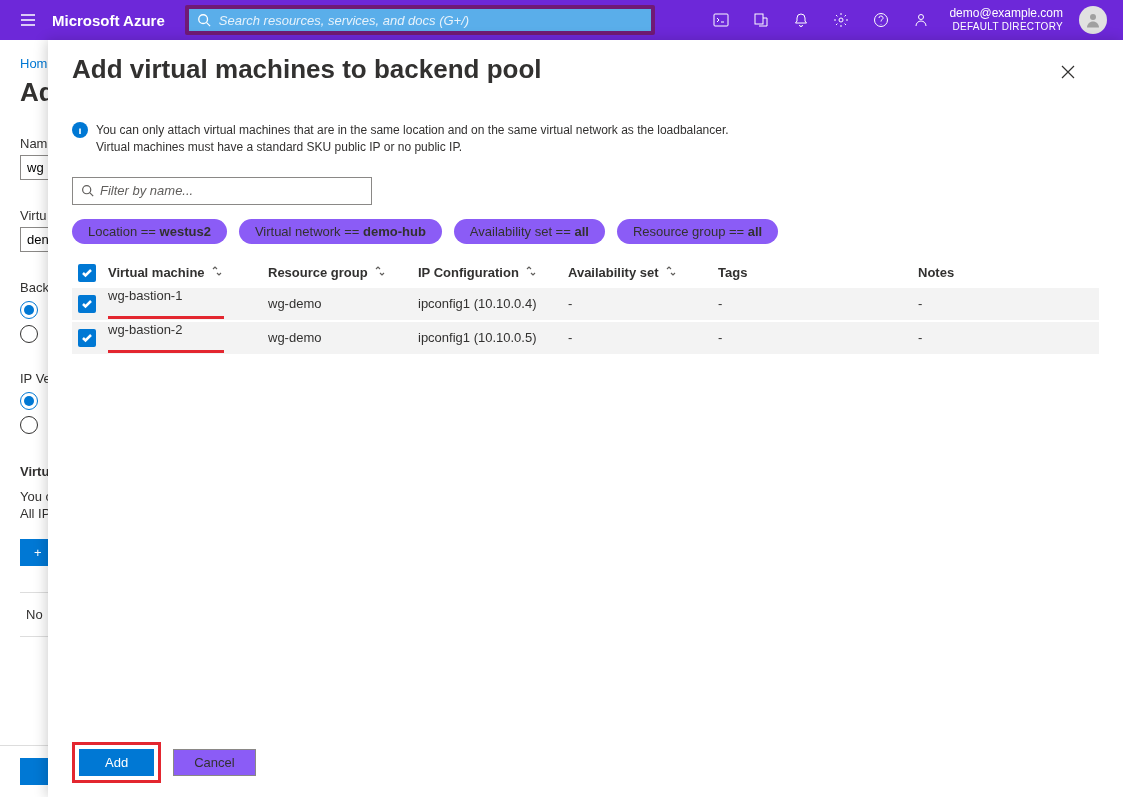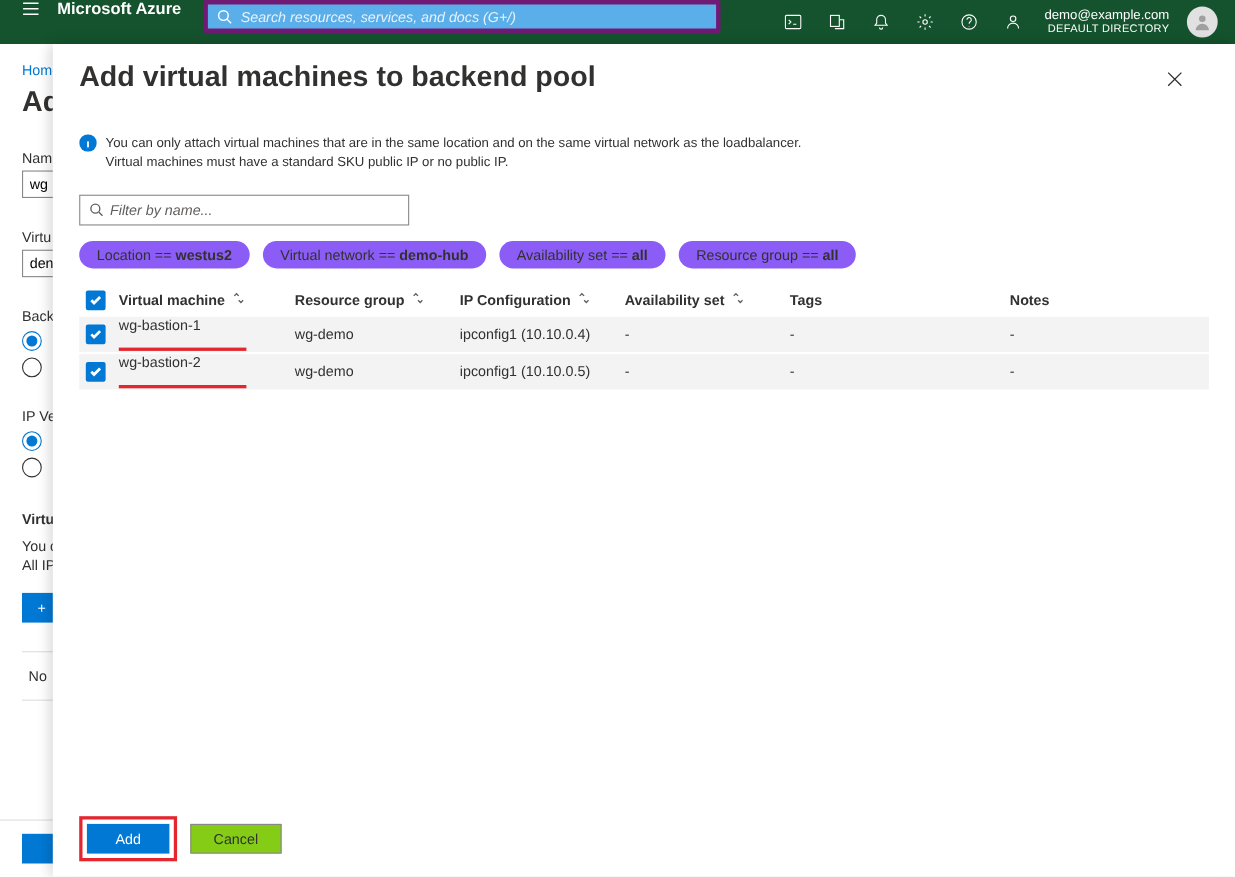--- a/index.html
+++ b/index.html
@@ -10,23 +10,23 @@
     background: #fff;
     width: 1123px;
     height: 797px;
     overflow: hidden;
     position: relative;
   }
 
   
   .topbar {
     height: 40px;
-    background: #14532d;
+    background: #6d28d9;
     display: flex;
-    align-items: flex-start;
+    align-items: center;
     color: #fff;
     padding: 0 8px;
   }
   .hamburger { width: 40px; display:flex; justify-content:center; align-items:center; cursor:pointer; }
   .hamburger svg, .topicon svg { width:16px; height:16px; fill:#fff; stroke:#fff; }
   .brand { font-size:15px; font-weight:600; padding:0 20px 0 4px; white-space:nowrap; }
   .searchwrap { flex: 0 0 470px; }
   .search {
     display:flex; align-items:center;
     background:#5aaeea;
@@ -146,21 +146,21 @@
     padding:14px 24px;
     display:flex;
     gap:12px;
     align-items:center;
   }
   .btn-primary {
     background:#0078d4; color:#fff; border:none;
     padding:6px 26px; font-size:13px; cursor:pointer;
   }
   .btn-secondary {
-    background:#84cc16; color:#323130;
+    background:#8b5cf6; color:#323130;
     border:1px solid #8a8886;
     padding:5px 20px; font-size:13px; cursor:pointer;
   }
   .highlight-red {
     border:3px solid #e3262f;
     padding:4px;
     display:inline-flex;
   }
 </style>
 </head>

